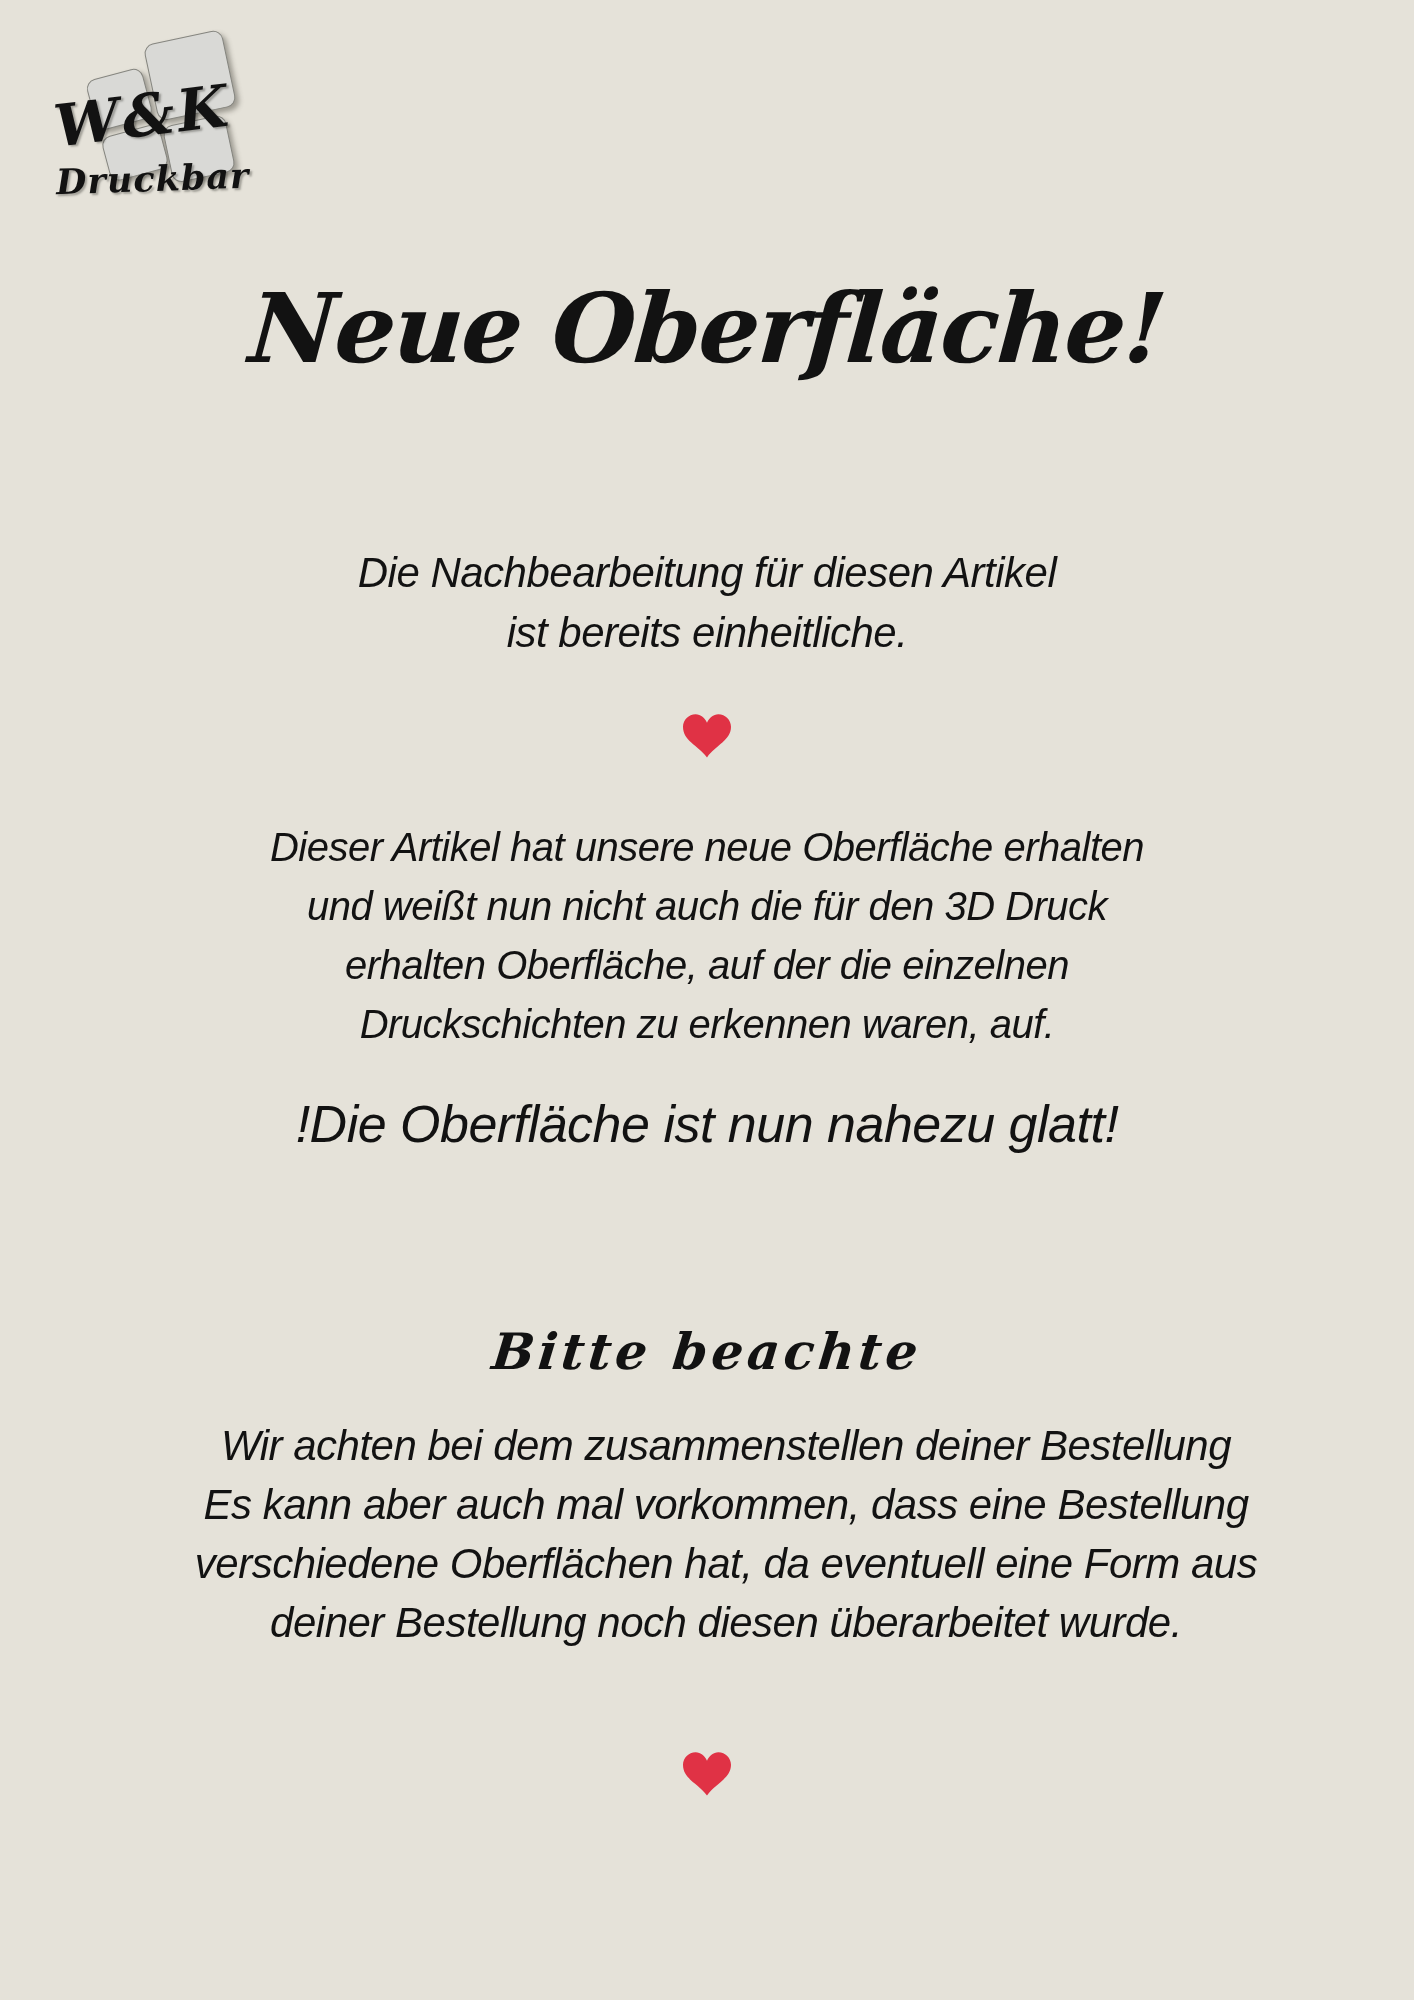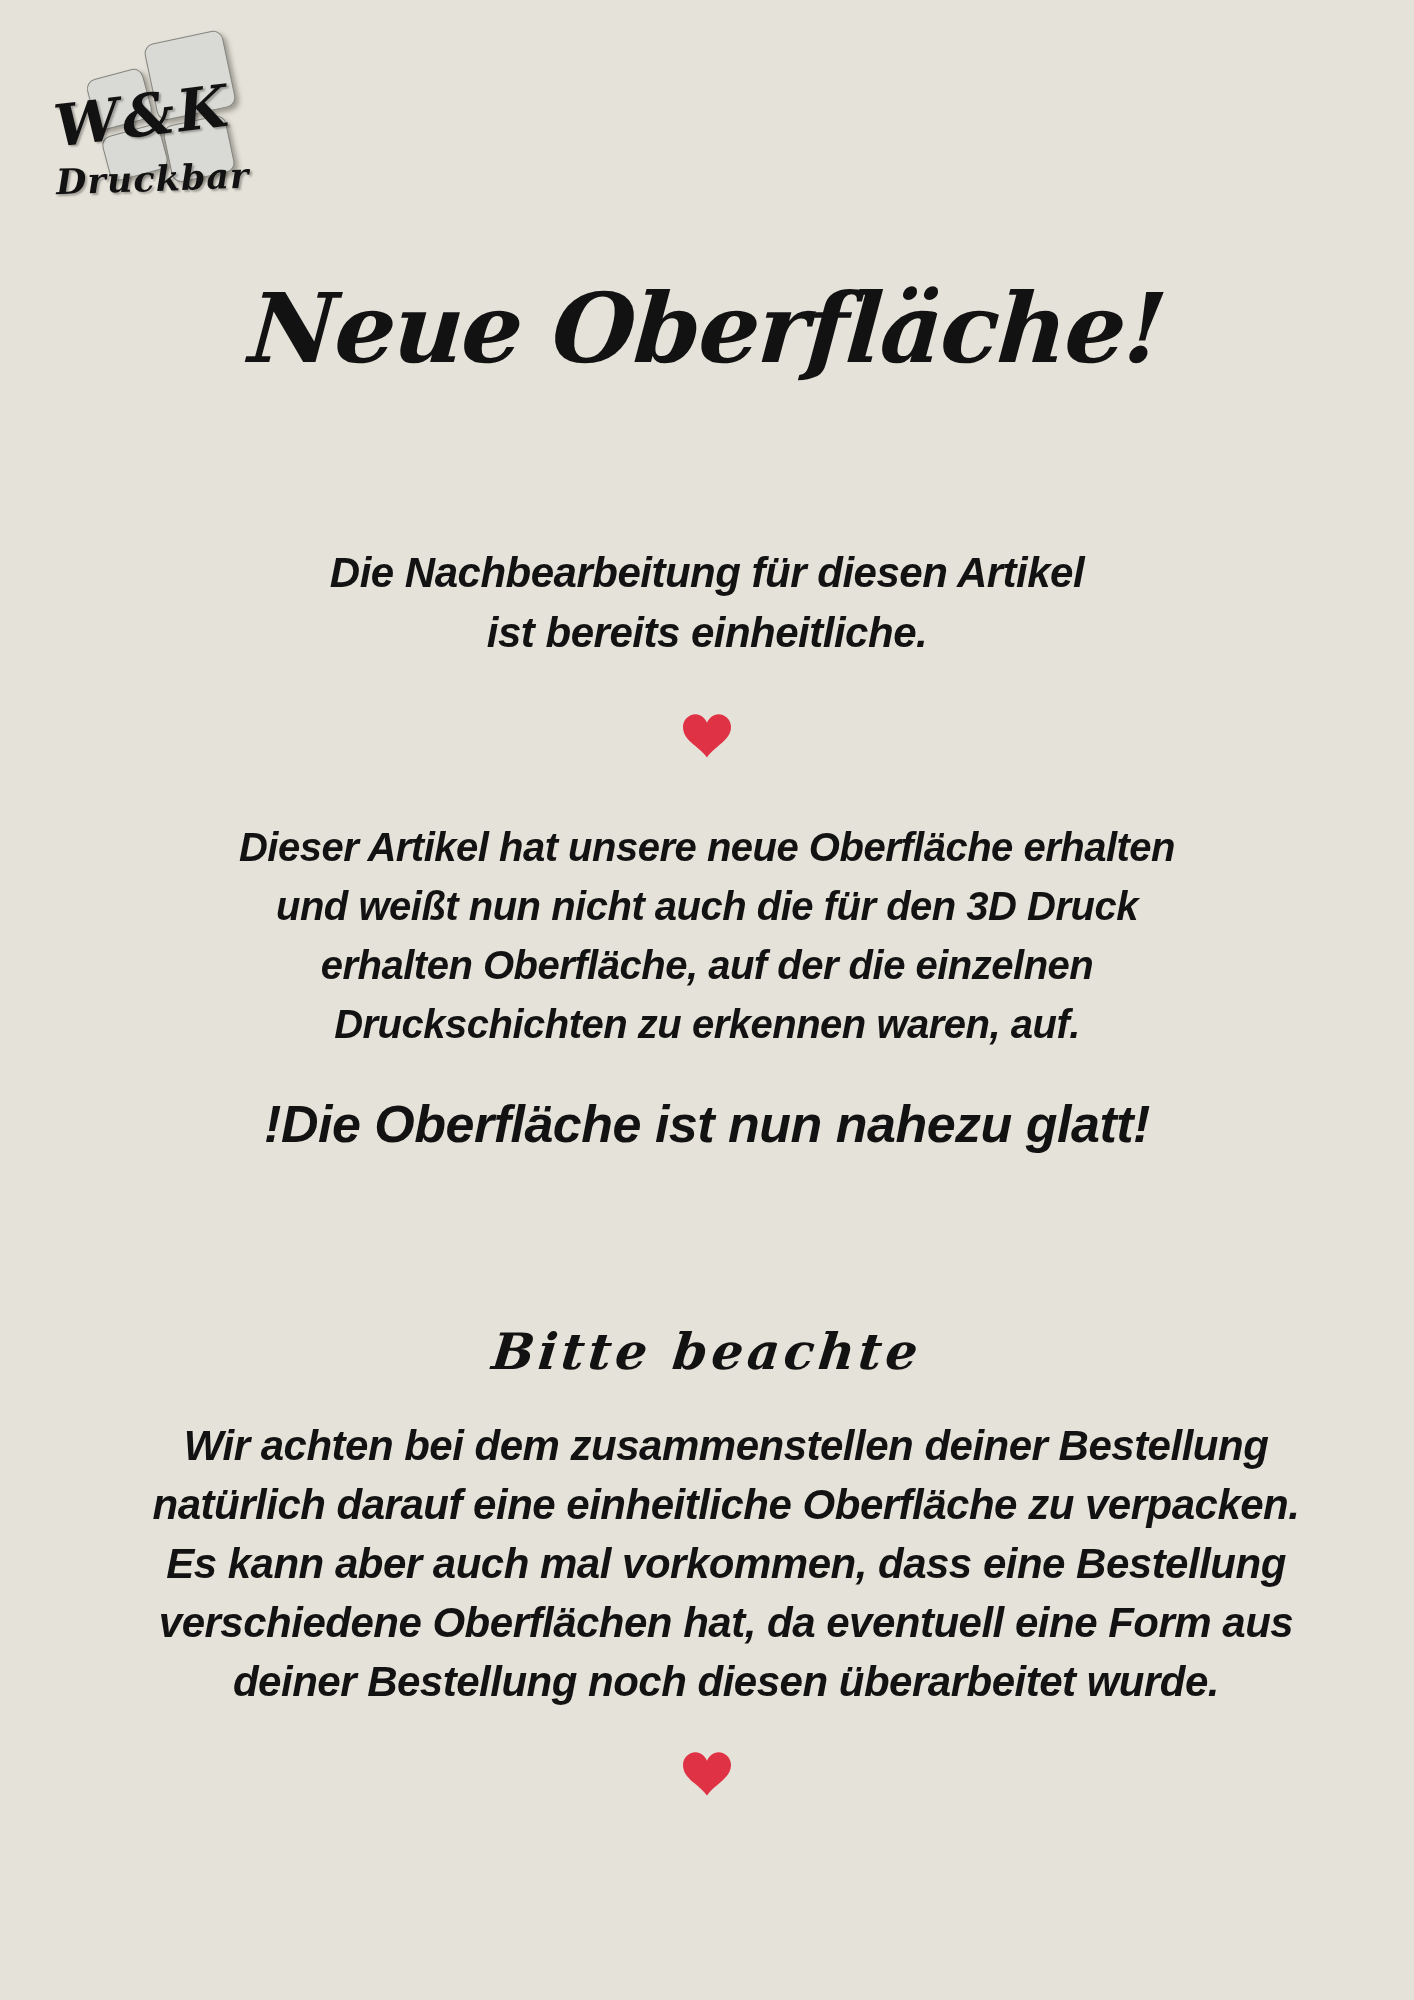--- a/index.html
+++ b/index.html
@@ -87,21 +87,21 @@
     transform: skewX(-4deg);
     white-space: nowrap;
   }
 
   
   .para {
     position: absolute;
     left: 0;
     right: 0;
     text-align: center;
-    font-weight: 700;
+    font-weight: 400;
     font-style: italic;
     letter-spacing: -0.5px;
   }
   .para .line { white-space: nowrap; }
   .p1 { top: 543px;  font-size: 42px; line-height: 60px; }
   .p2 { top: 818px;  font-size: 40px; line-height: 59px; }
   .highlight { top: 1098px; font-size: 52px; line-height: 52px; }
   .p3 { top: 1416px; font-size: 42px; line-height: 59px; padding-left: 38px; }
 
   
@@ -170,21 +170,20 @@
   </div>
 
   <div class="para highlight">
     <div class="line">!Die Oberfläche ist nun nahezu glatt!</div>
   </div>
 
   <h2 class="note-heading">Bitte beachte</h2>
 
   <div class="para p3">
     <div class="line">Wir achten bei dem zusammenstellen deiner Bestellung</div>
-    <div class="line">natürlich darauf eine einheitliche Oberfläche zu verpacken.</div>
     <div class="line">Es kann aber auch mal vorkommen, dass eine Bestellung</div>
     <div class="line">verschiedene Oberflächen hat, da eventuell eine Form aus</div>
     <div class="line">deiner Bestellung noch diesen überarbeitet wurde.</div>
   </div>
 
   <div class="heart-divider h2">
     <svg viewBox="0 0 32 29">
       <path fill="#e03245" d="M23.6,0c-3.4,0-6.3,2.7-7.6,5.6C14.7,2.7,11.8,0,8.4,0C3.8,0,0,3.8,0,8.4c0,9.4,9.5,11.9,16,20.4c6.1-8.4,16-11.4,16-20.4C32,3.8,28.2,0,23.6,0z"></path>
     </svg>
   </div>

